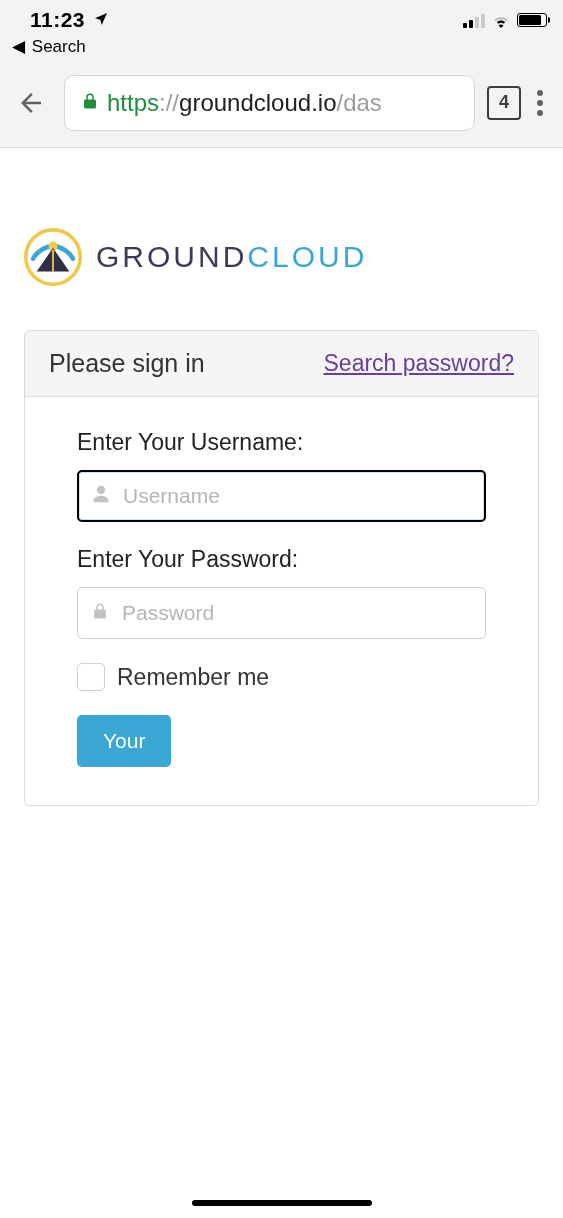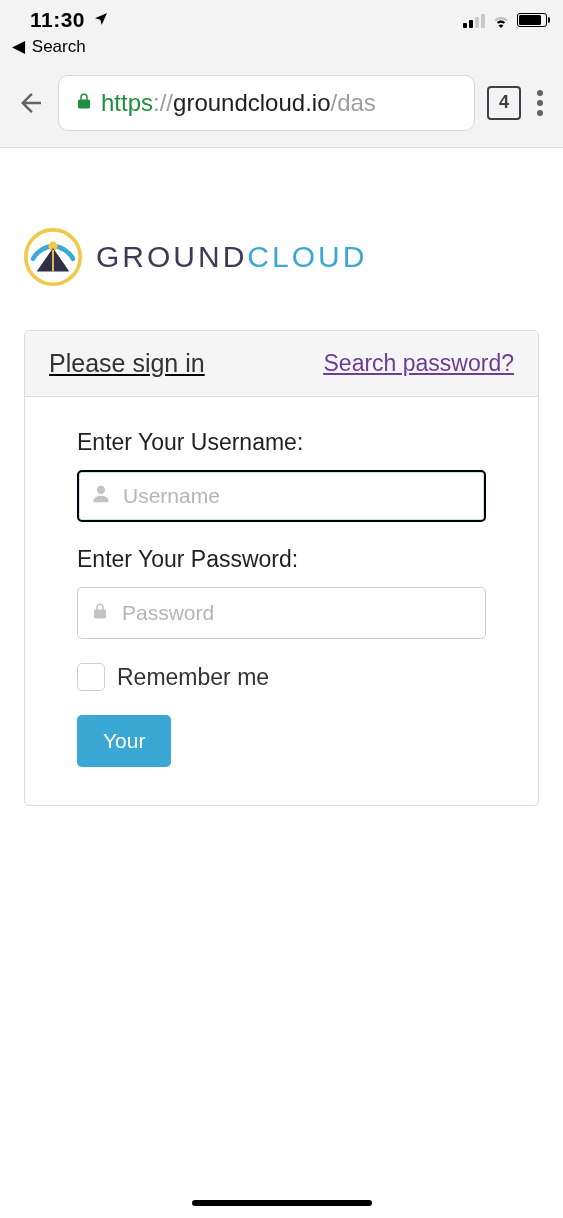--- a/index.html
+++ b/index.html
@@ -17,40 +17,40 @@
     .sigbars span.dim { background: #c9c9c9; }
     .sigbars span:nth-child(1){height:5px;} .sigbars span:nth-child(2){height:8px;} .sigbars span:nth-child(3){height:11px;} .sigbars span:nth-child(4){height:14px;}
     .wifi-ico svg { display:block; }
     .battery { width: 30px; height: 14px; border: 1.5px solid #000; border-radius: 3px; position: relative; }
     .battery::after { content:""; position:absolute; right:-4px; top:3px; width:2.5px; height:6px; background:#000; border-radius:0 2px 2px 0; }
     .battery .fill { position:absolute; left:1px; top:1px; bottom:1px; width: 22px; background:#000; border-radius:1.5px; }
 
     
     .browser-chrome { height: 90px; background:#f3f3f3; display:flex; align-items:center; padding: 0 16px; gap: 12px; border-bottom: 1px solid #d8d8d8; }
     .back-btn svg { display:block; }
-    .omnibox { flex: 1; height: 56px; background:#fff; border:1px solid #d6d6d6; border-radius: 10px; display:flex; align-items:center; padding:0 16px; overflow:hidden; white-space:nowrap; font-size: 24px; }
+    .omnibox { flex: 1; height: 56px; background:#fff; border:1px solid #d6d6d6; border-radius: 10px; display:flex; align-items:center; padding:0 16px; overflow:hidden; white-space:nowrap; font-size: 24px; margin-left: 6px; }
     .omnibox .lock { color:#1e8e3e; margin-right:8px; }
     .url-scheme { color:#1e8e3e; }
     .url-sep, .url-path { color:#9d9d9d; }
     .url-host { color:#202124; }
     .tabs-btn { width:34px; height:34px; border:2.5px solid #3c4043; border-radius:4px; display:flex; align-items:center; justify-content:center; font-size:18px; font-weight:600; font-family: Arial, sans-serif; color:#3c4043; }
     .menu-btn { display:flex; flex-direction:column; gap:4px; padding:4px; }
     .menu-btn span { width:6px; height:6px; border-radius:50%; background:#5f6368; }
 
     
     .page { padding: 80px 24px 0; }
 
     .logo { display:flex; align-items:center; gap:14px; margin-bottom: 44px; }
     .logo-mark { width:58px; height:58px; }
     .logo-text { font-size: 30px; letter-spacing: 3px; font-weight: 500; text-align: center; }
     .lt-a { color:#3d3a56; }
     .lt-b { color:#3aa7d4; }
 
     .panel { border:1px solid #dcdcdc; border-radius:5px; overflow:hidden; }
-    .panel-head { background:#f5f5f5; border-bottom:1px solid #dcdcdc; padding: 18px 24px; display:flex; align-items:center; justify-content:space-between;text-decoration:underline; }
+    .panel-head { background:#f5f5f5; border-bottom:1px solid #dcdcdc; padding: 18px 24px; display:flex; align-items:center; justify-content:space-between; }
     .panel-title { font-size: 25px; color:#333; font-weight:400; }
     .forgot { font-size: 23px; color:#6a3d9a; text-decoration: underline; }
     .panel-body { padding: 32px 52px 38px; }
 
     .field { margin-bottom: 24px; }
     .field-label { display:block; font-size: 23px; color:#222; margin-bottom: 14px; }
     .input-wrap { position:relative; }
     .input-wrap .ic { position:absolute; left:14px; top:50%; transform:translateY(-50%); color:#c3c3c3; }
     .text-input { width:100%; height:52px; border:1px solid #cfcfcf; border-radius:5px; padding: 0 14px 0 44px; font-size:21px; color:#555; }
     .text-input::placeholder { color:#b5b5b5; }
@@ -62,21 +62,21 @@
 
     .login-btn { background:#3aa7d4; color:#fff; border:none; border-radius:5px; padding: 14px 26px; font-size:21px; cursor:pointer; }
 
     .home-indicator { position:absolute; bottom: 12px; left:50%; transform:translateX(-50%); width:180px; height:6px; background:#000; border-radius:3px; }
   </style>
 </head>
 <body>
 
 <div class="status-bar">
   <div class="status-time">
-    <span>11:30</span>
+    <span>11:23</span>
     <span class="loc-arrow">
       <svg width="16" height="16" viewBox="0 0 24 24">
           <path d="M3 11l18-8-8 18-2-8-8-2z" fill="#000"></path>
         </svg>
     </span>
   </div>
   <div class="back-search">
     <span class="tri">◀</span>
     <span>Search</span>
   </div>

